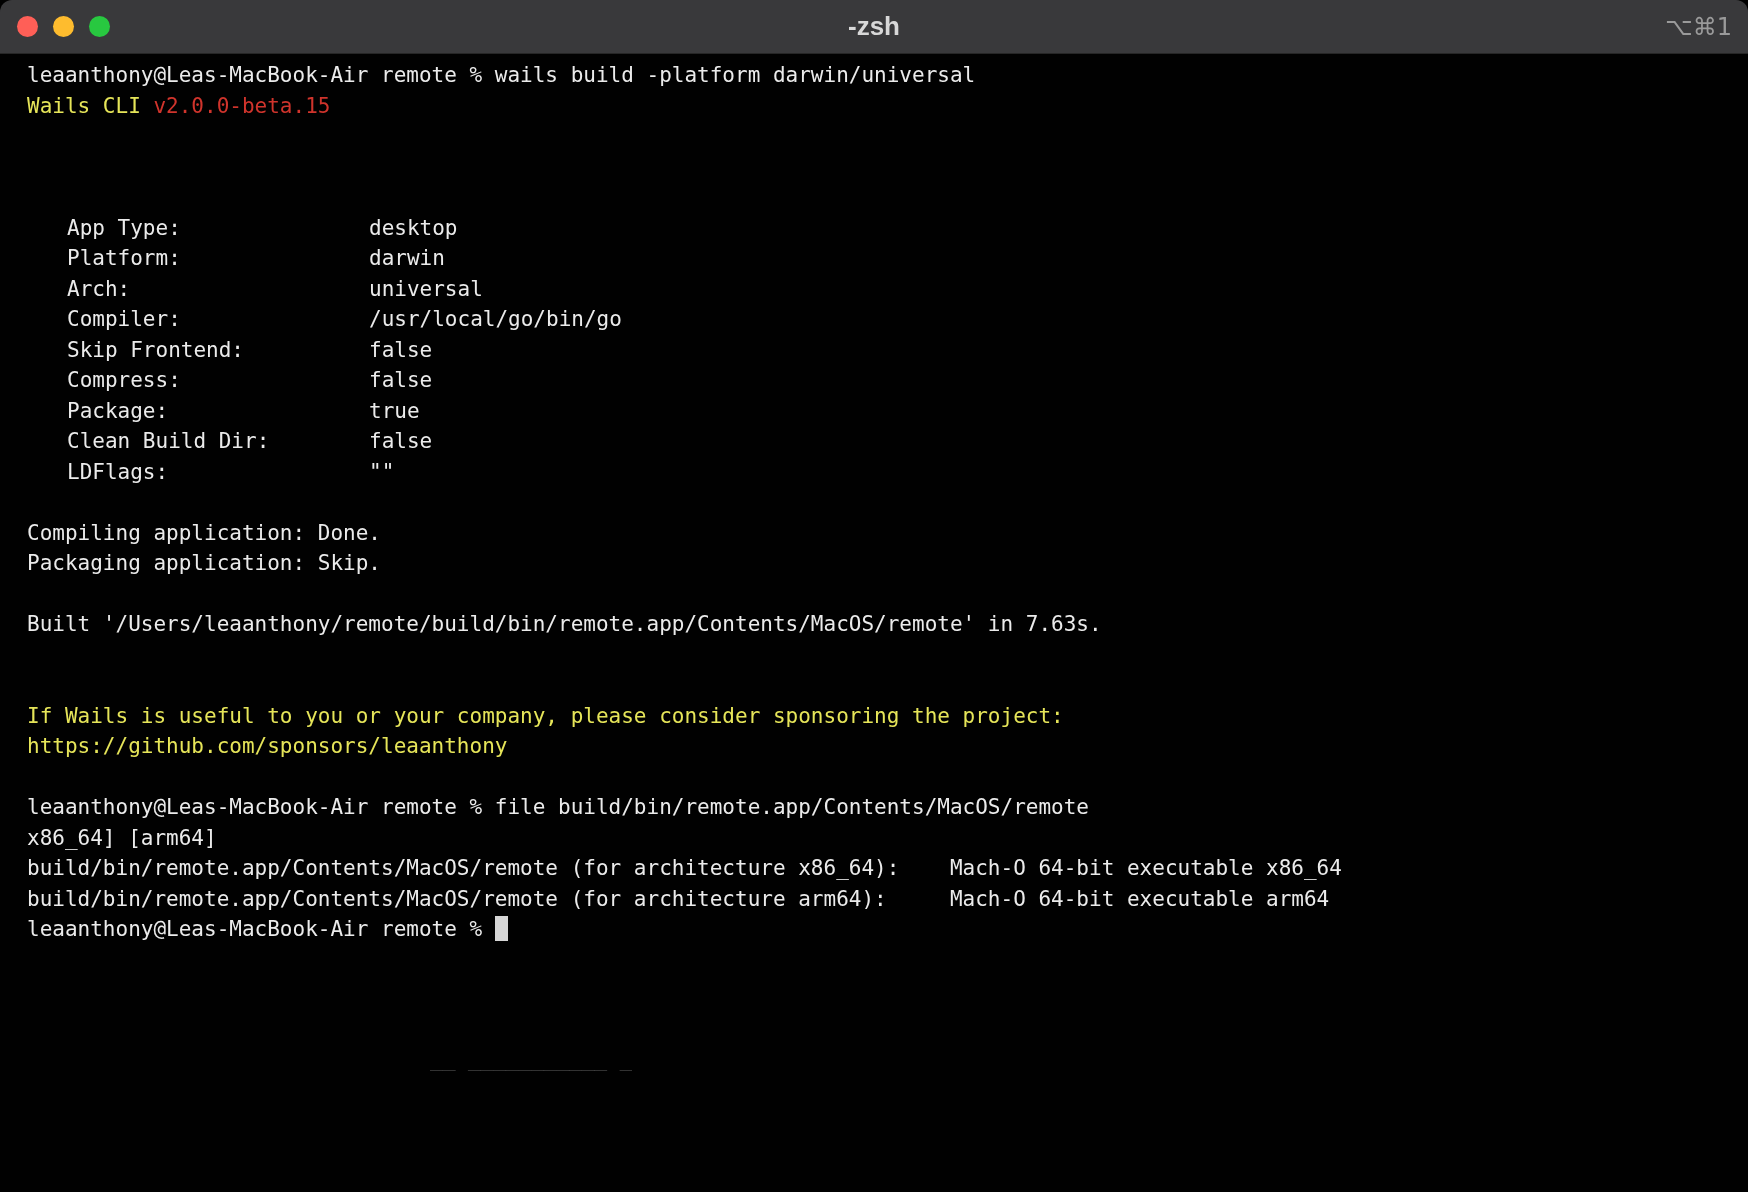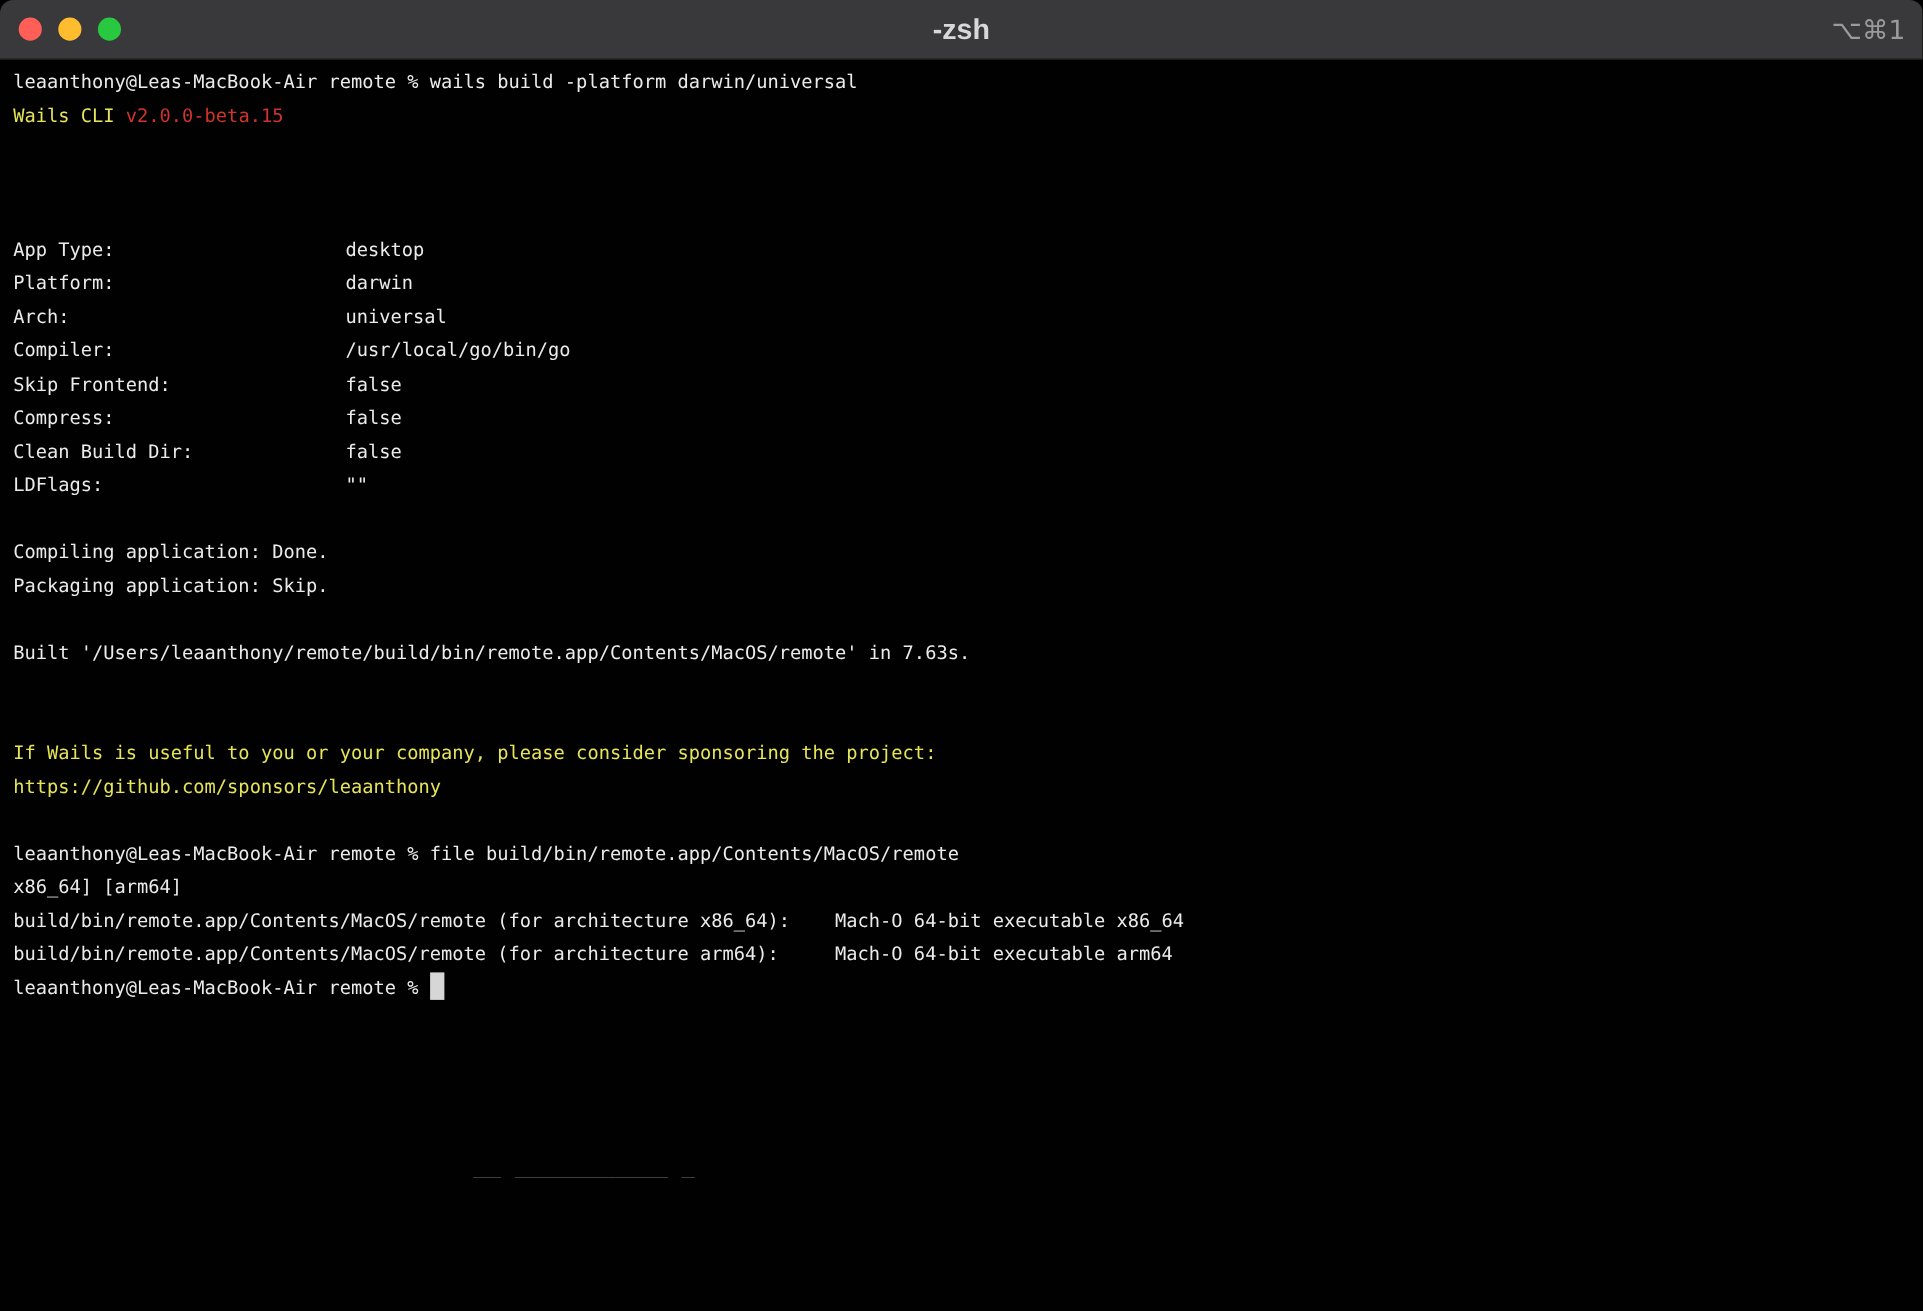--- a/index.html
+++ b/index.html
@@ -43,27 +43,27 @@
     position: absolute;
     right: 16px;
     top: 50%;
     transform: translateY(-50%);
     font-family: "DejaVu Sans", sans-serif;
     font-size: 24px;
     color: var(--color-shortcut_text, #9a9a9a);
   }
 
   .terminal {
-    padding: 6px 12px 0 12px;
-    font-size: 17px;
+    padding: 6px 12px 0 27px;
+    font-size: 21px;
     line-height: 30.5px;
     color: var(--color-text, #ebebeb);
   }
   .line { white-space: pre-wrap; min-height: 30.5px; }
-  .kv-key { display: inline-block; width: 302px; }
+  .kv-key { display: inline-block; width: 302px; margin-left: 40px; }
   .yellow { color: var(--color-yellow, #e6e559); }
   .red    { color: var(--color-red, #d0342c); }
 
   .cursor {
     display: inline-block;
     width: 13px;
     height: 25px;
     background: var(--color-cursor, #d6d6d6);
     vertical-align: middle;
     margin-bottom: 4px;
@@ -105,20 +105,21 @@
     <div class="line"></div>
     <div class="line"></div>
     <div class="line"></div>
 
     <div class="line"><span class="kv-key">App Type:</span><span>desktop</span></div>
     <div class="line"><span class="kv-key">Platform:</span><span>darwin</span></div>
     <div class="line"><span class="kv-key">Arch:</span><span>universal</span></div>
     <div class="line"><span class="kv-key">Compiler:</span><span>/usr/local/go/bin/go</span></div>
     <div class="line"><span class="kv-key">Skip Frontend:</span><span>false</span></div>
     <div class="line"><span class="kv-key">Compress:</span><span>false</span></div>
+    <div class="line"><span class="kv-key">Package:</span><span>true</span></div>
     <div class="line"><span class="kv-key">Clean Build Dir:</span><span>false</span></div>
     <div class="line"><span class="kv-key">LDFlags:</span><span>""</span></div>
 
     <div class="line"></div>
 
     <div class="line">Compiling application: Done.</div>
     <div class="line">Packaging application: Skip.</div>
 
     <div class="line"></div>
 

